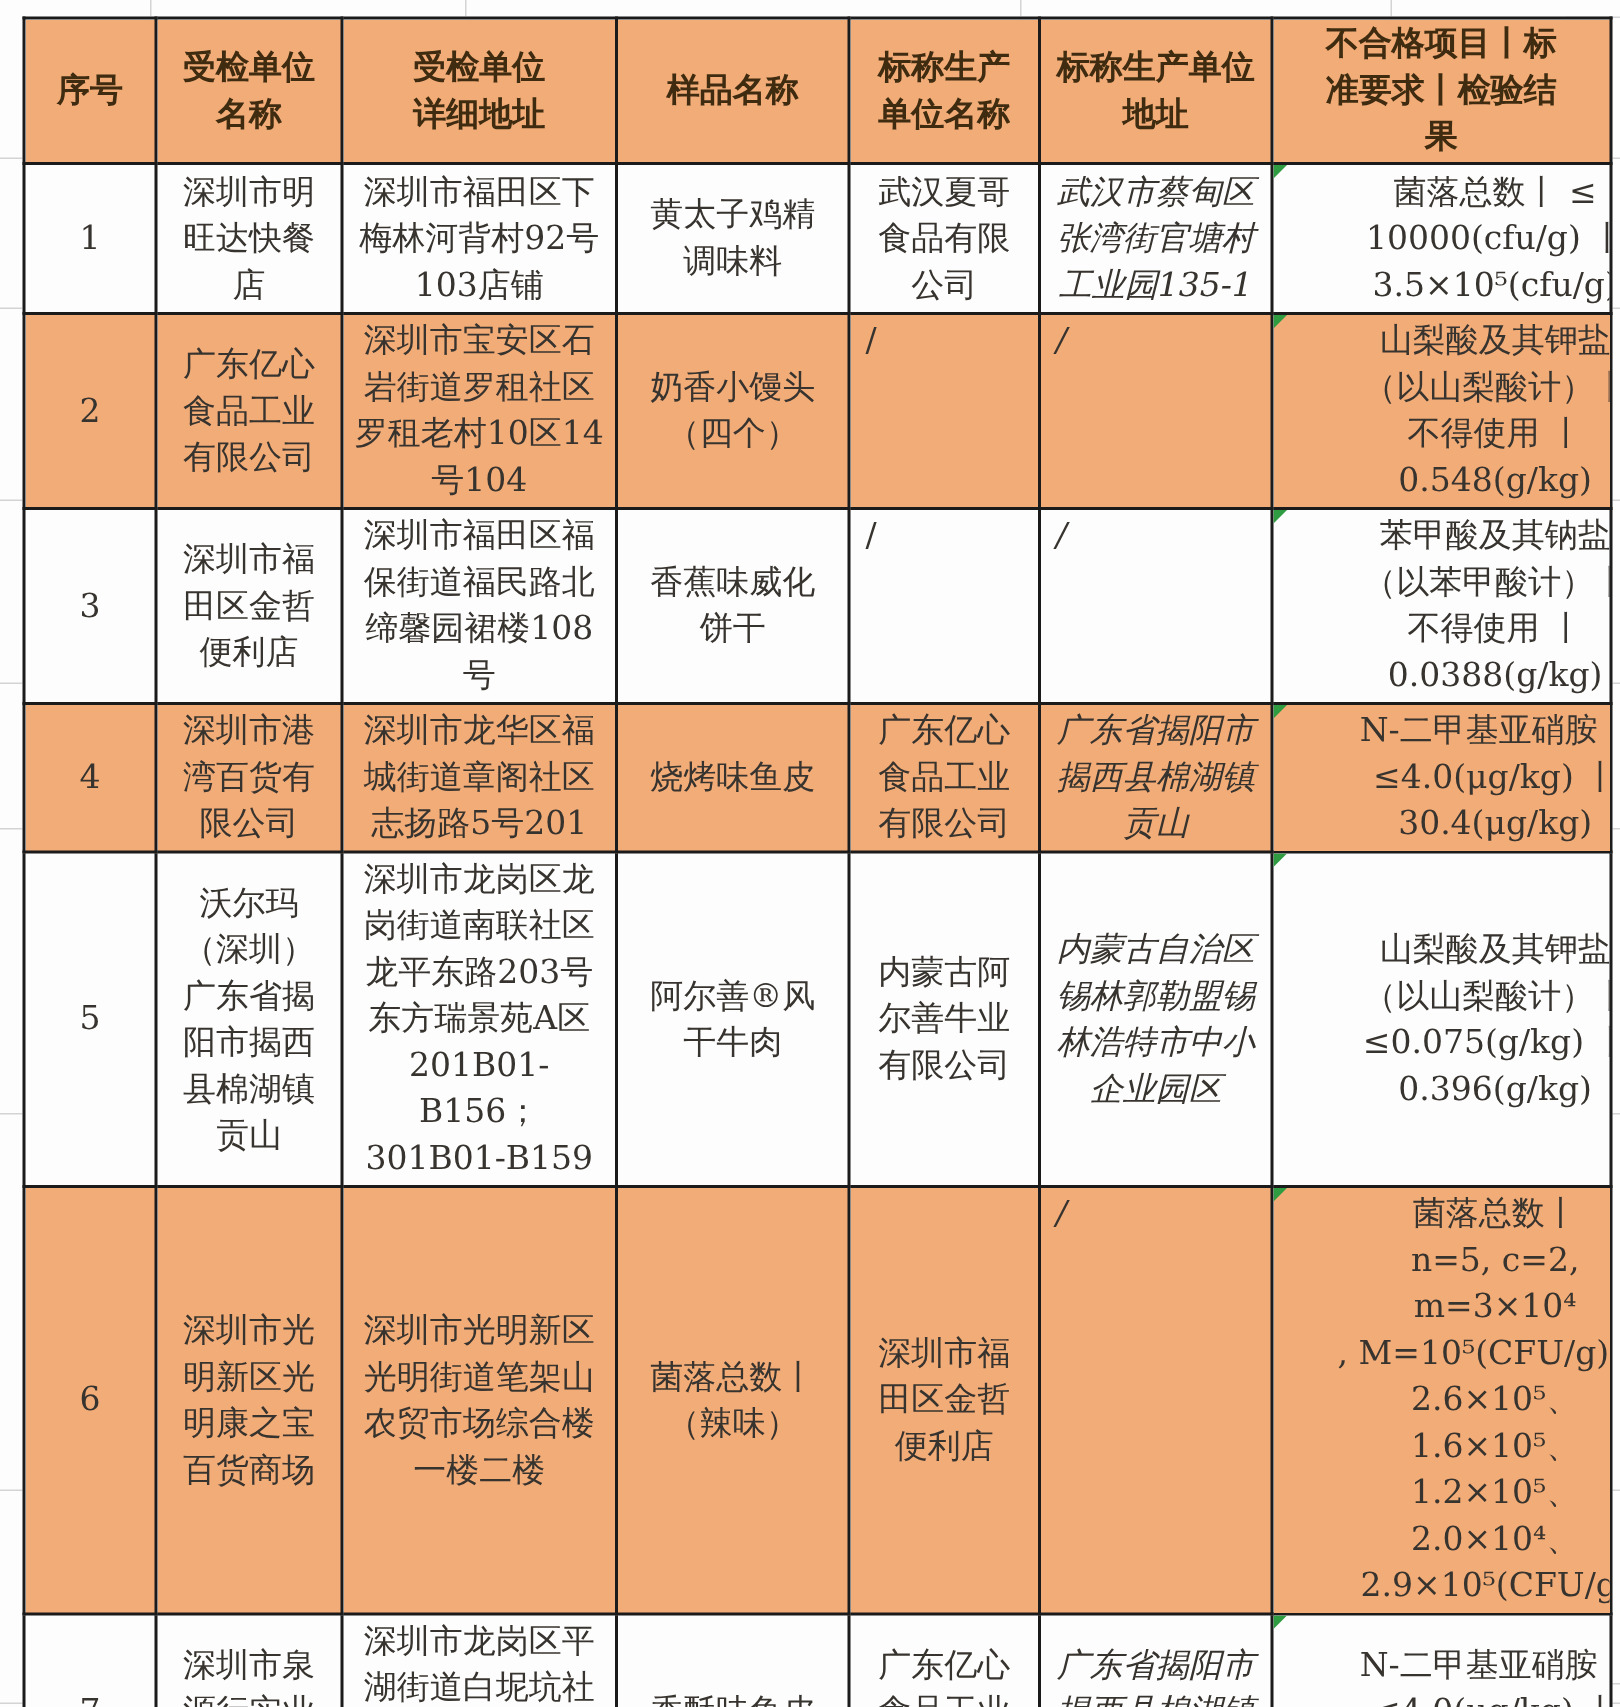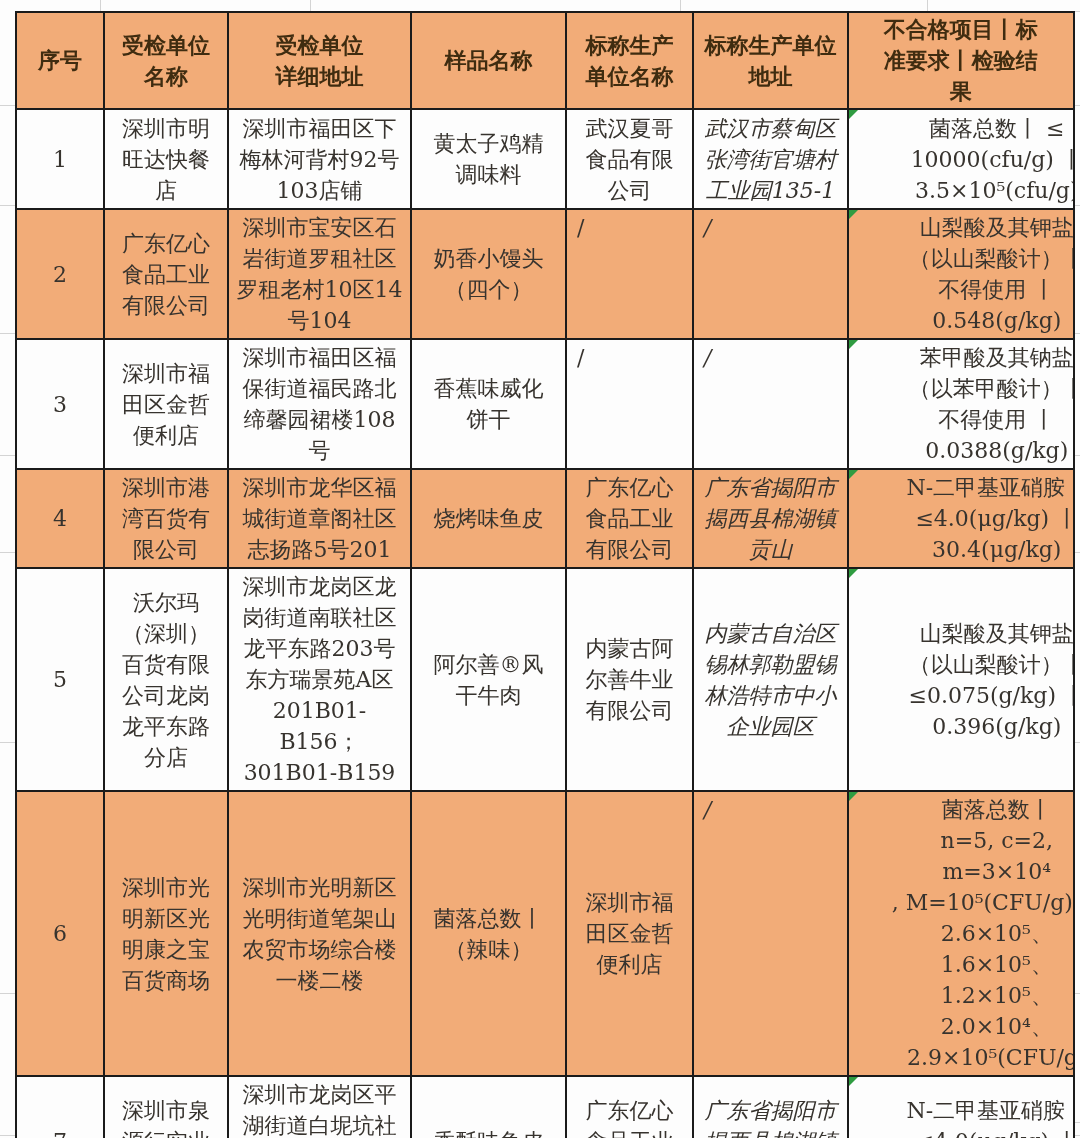--- a/index.html
+++ b/index.html
@@ -148,21 +148,21 @@
       <td class="c-uaddr">深圳市龙华区福城街道章阁社区志扬路5号201</td>
       <td class="c-sample">烧烤味鱼皮</td>
       <td class="c-prod">广东亿心食品工业有限公司</td>
       <td class="c-paddr">广东省揭阳市揭西县棉湖镇贡山</td>
       <td class="c-result"><span class="tri"></span><span class="result-text">N-二甲基亚硝胺丨
 ≤4.0(μg/kg) 丨
 30.4(μg/kg)</span></td>
     </tr>
         <tr style="height: 190px;">
       <td class="c-index">5</td>
-      <td class="c-unit">沃尔玛（深圳）百货有限公司龙岗龙平东路分店</td>
+      <td class="c-unit">沃尔玛（深圳）广东省揭阳市揭西县棉湖镇贡山</td>
       <td class="c-uaddr">深圳市龙岗区龙岗街道南联社区龙平东路203号东方瑞景苑A区201B01-B156；301B01-B159</td>
       <td class="c-sample">阿尔善®风干牛肉</td>
       <td class="c-prod">内蒙古阿尔善牛业有限公司</td>
       <td class="c-paddr">内蒙古自治区锡林郭勒盟锡林浩特市中小企业园区</td>
       <td class="c-result"><span class="tri"></span><span class="result-text">山梨酸及其钾盐
 （以山梨酸计）丨
 ≤0.075(g/kg) 丨
 0.396(g/kg)</span></td>
     </tr>
         <tr class="shaded" style="height: 251px;">

